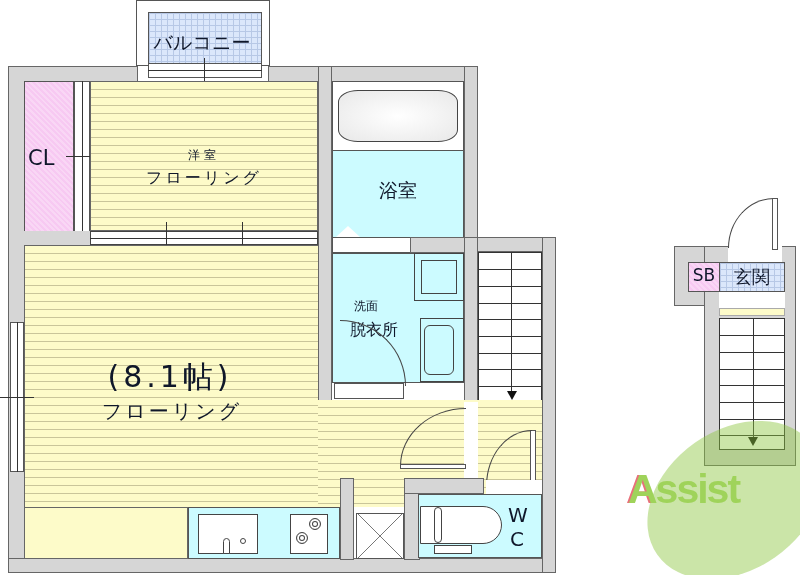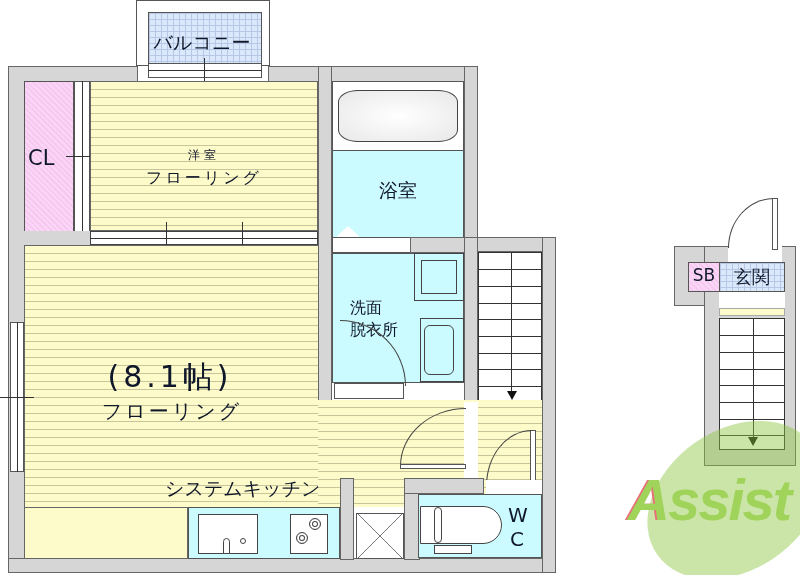--- a/index.html
+++ b/index.html
@@ -60,21 +60,21 @@
   <div class="abs white" style="left:332px;top:237px;width:80px;height:16px;border:1px solid #555;"></div>
   <div class="abs" style="left:336px;top:226px;width:0;height:0;border-left:12px solid transparent;border-right:12px solid transparent;border-bottom:11px solid #fff;"></div>
   <div class="abs wall" style="left:410px;top:237px;width:68px;height:16px;"></div>
 
   <div class="abs wet" style="left:332px;top:253px;width:132px;height:130px;border:1px solid #555;"></div>
   <div class="abs" style="left:414px;top:253px;width:50px;height:48px;border:1px solid #444;">
     <div class="abs" style="left:6px;top:6px;width:36px;height:34px;border:1px solid #444;"></div>
   </div>
   <div class="abs" style="left:420px;top:318px;width:44px;height:64px;border:1px solid #444;"></div>
   <div class="abs" style="left:424px;top:325px;width:30px;height:50px;border:1px solid #444;border-radius:6px;"></div>
-  <div class="lbl" style="left:334px;top:298px;width:64px;font-size:16px;">洗面</div>
+  <div class="lbl" style="left:334px;top:298px;width:64px;font-size:12px;">洗面</div>
   <div class="lbl" style="left:334px;top:320px;width:80px;font-size:16px;">脱衣所</div>
   <div class="abs white" style="left:334px;top:383px;width:70px;height:16px;border:1px solid #555;"></div>
   <div class="abs" style="left:340px;top:320px;width:66px;height:66px;border-top-right-radius:66px;border-top:1px solid #444;border-right:1px solid #444;"></div>
 
   <div class="abs white" style="left:478px;top:252px;width:64px;height:150px;border:1px solid #333;">
     <div class="stair-step" style="top:16px"></div>
     <div class="stair-step" style="top:33px"></div>
     <div class="stair-step" style="top:50px"></div>
     <div class="stair-step" style="top:66px"></div>
     <div class="stair-step" style="top:83px"></div>
@@ -88,21 +88,20 @@
 
   <div class="abs floor" style="left:24px;top:245px;width:294px;height:262px;border:1px solid #666;border-right:none;border-bottom:none;"></div>
   <div class="abs floor" style="left:318px;top:400px;width:224px;height:107px;"></div>
   <div class="lbl" style="left:90px;top:357px;width:160px;font-size:30px;letter-spacing:4px;">(8.1帖)</div>
   <div class="lbl" style="left:82px;top:398px;width:180px;font-size:20px;letter-spacing:3px;">フローリング</div>
 
   <div class="abs white" style="left:10px;top:322px;width:14px;height:150px;border:1px solid #555;"></div>
   <div class="abs line" style="left:17px;top:322px;width:1px;height:150px;"></div>
   <div class="abs line" style="left:0px;top:397px;width:34px;height:1px;"></div>
 
-  <div class="lbl" style="left:165px;top:476px;font-size:19px;">システムキッチン</div>
   <div class="abs floor-plain" style="left:24px;top:507px;width:164px;height:52px;border:1px solid #666;"></div>
   <div class="abs wet" style="left:188px;top:507px;width:152px;height:52px;border:1px solid #555;"></div>
   <div class="abs" style="left:198px;top:514px;width:60px;height:40px;border:1px solid #444;background:#fff;"></div>
   <div class="abs" style="left:223px;top:538px;width:7px;height:16px;border:1px solid #444;border-radius:4px 4px 0 0;background:#fff;"></div>
   <div class="abs" style="left:240px;top:538px;width:6px;height:6px;border:1px solid #444;border-radius:50%;"></div>
   <div class="abs" style="left:290px;top:514px;width:38px;height:40px;border:1px solid #444;background:#fff;"></div>
   <div class="abs" style="left:309px;top:518px;width:12px;height:12px;border:1px solid #444;border-radius:50%;box-shadow:inset 0 0 0 2px #fff, inset 0 0 0 3px #444;"></div>
   <div class="abs" style="left:296px;top:532px;width:12px;height:12px;border:1px solid #444;border-radius:50%;box-shadow:inset 0 0 0 2px #fff, inset 0 0 0 3px #444;"></div>
   <div class="abs wall" style="left:340px;top:478px;width:14px;height:82px;"></div>
   <div class="abs white" style="left:356px;top:513px;width:48px;height:46px;border:1px solid #555;background:linear-gradient(45deg, transparent 49%, #777 50%, transparent 51%), linear-gradient(-45deg, transparent 49%, #777 50%, transparent 51%), #fff;"></div>
@@ -144,16 +143,16 @@
     <div class="stair-step" style="top:83px"></div>
     <div class="stair-step" style="top:100px"></div>
     <div class="stair-step" style="top:116px"></div>
     <div class="abs line" style="left:33px;top:0;width:1px;height:120px;"></div>
     <div class="abs" style="left:28px;top:118px;width:0;height:0;border-left:5px solid transparent;border-right:5px solid transparent;border-top:9px solid #111;"></div>
   </div>
 </div>
 
 <div class="abs" style="left:600px;top:420px;width:200px;height:155px;pointer-events:none;">
   <div class="abs" style="left:40px;top:10px;width:190px;height:140px;border-radius:50%;background:rgba(140,198,63,0.45);transform:rotate(-35deg);"></div>
-  <div class="abs" style="left:28px;top:46px;font-family:'Liberation Sans', sans-serif;font-weight:bold;font-style:italic;font-size:58px;letter-spacing:-2px;color:#9fd35a;white-space:nowrap;">
+  <div class="abs" style="left:28px;top:46px;font-family:'Liberation Sans', sans-serif;font-weight:bold;font-size:41px;letter-spacing:-2px;color:#9fd35a;white-space:nowrap;">
     <span style="color:#9fd35a;text-shadow:-2px 0 0 #e8707a;">A</span><span style="color:#9fd35a;">ssist</span>
   </div>
 </div>
 
 </body></html>

